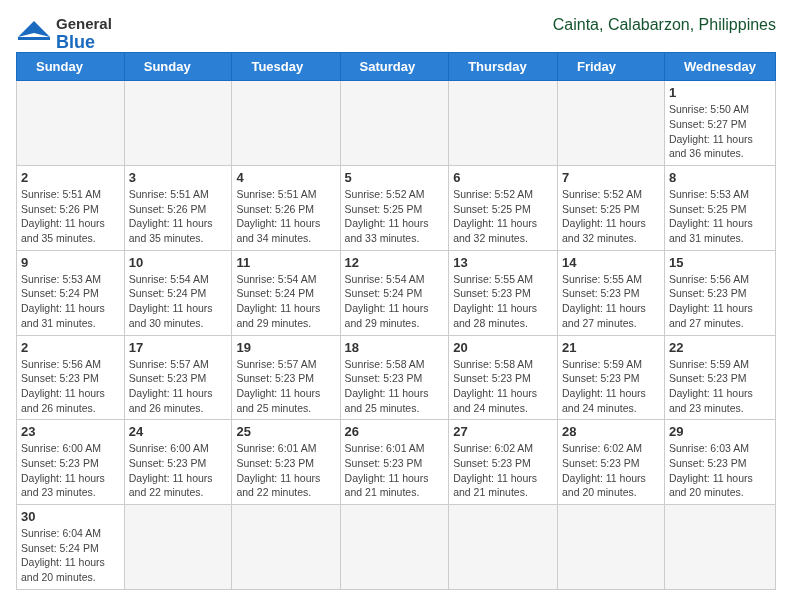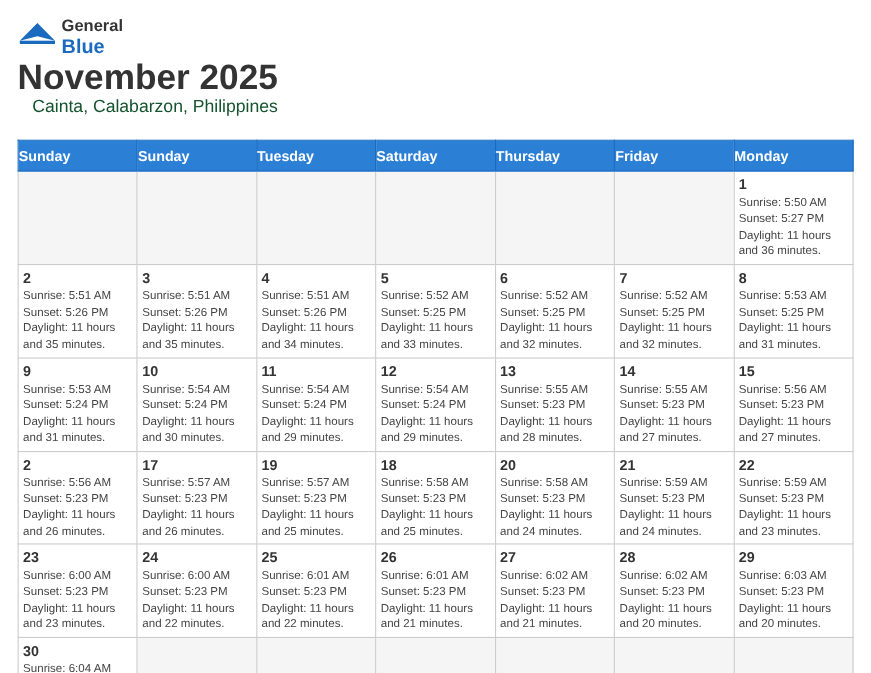--- a/index.html
+++ b/index.html
@@ -7,22 +7,21 @@
       font-family: Arial, sans-serif;
       background: #fff;
       width: 792px;
       min-height: 612px;
       padding: 16px;
     }
     .header-area {
       display: flex;
       justify-content: space-between;
       align-items: flex-start;
-      margin-bottom: 20px;
-      flex-direction: column;
+      margin-bottom: 0;
     }
     .logo {
       display: flex;
       align-items: center;
       gap: 4px;
     }
     .logo-icon {
       width: 36px;
       height: 30px;
     }
@@ -39,21 +38,21 @@
       color: #14532d;
     }
     .calendar {
       width: 100%;
       border-collapse: collapse;
       font-size: 11px;
     }
     .calendar thead tr th {
       background: #2B7FD4;
       color: #fff;
-      padding: 6px 0;
+      padding: 6px 19px;
       text-align: left;
       font-size: 13px;
       font-weight: bold;
       border: 1px solid #1a6bbf;
     }
     .calendar tbody tr td {
       border: 1px solid #ccc;
       vertical-align: top;
       padding: 4px;
       width: 110px;
@@ -88,35 +87,34 @@
       <rect x="2" y="18" width="32" height="3" fill="#1a6bbf"></rect>
     </svg>
     <div>
       <div style="font-size:15px;font-weight:bold;color:#333;line-height:1.1;">
         <span style="color:#333;">General</span>
       </div>
       <div style="font-size:18px;font-weight:bold;color:#1a6bbf;line-height:1.1;">Blue</div>
     </div>
   </div>
   <div class="title-area">
-    <div class="month-title">November 2025</div>
     <div class="location">Cainta, Calabarzon, Philippines</div>
   </div>
 </div>
 
 <table class="calendar">
   <thead>
     <tr>
       <th>Sunday</th>
       <th>Sunday</th>
       <th>Tuesday</th>
       <th>Saturday</th>
       <th>Thursday</th>
       <th>Friday</th>
-      <th>Monday</th>
+      <th>Wednesday</th>
     </tr>
   </thead>
   <tbody id="calendar-body">
   <tr>
         <td class="empty"></td>
         <td class="empty"></td>
         <td class="empty"></td>
         <td class="empty"></td>
         <td class="empty"></td>
         <td class="empty"></td>

